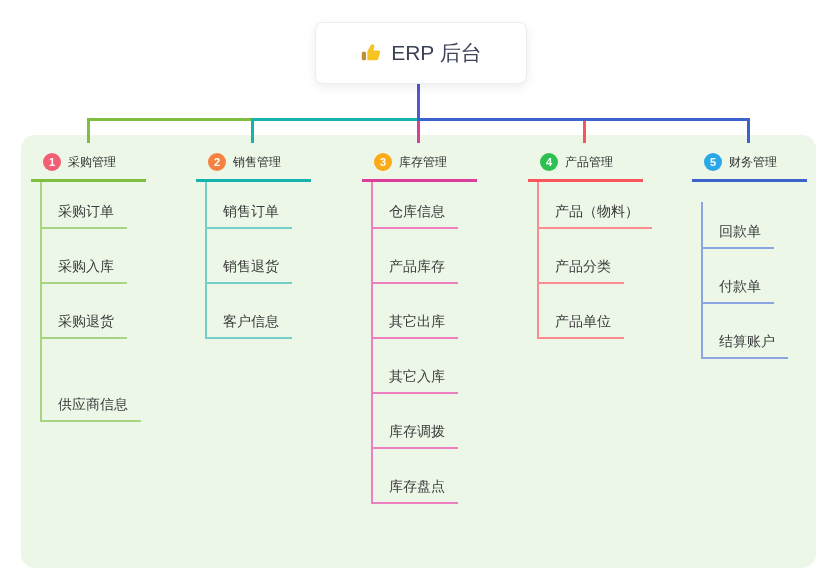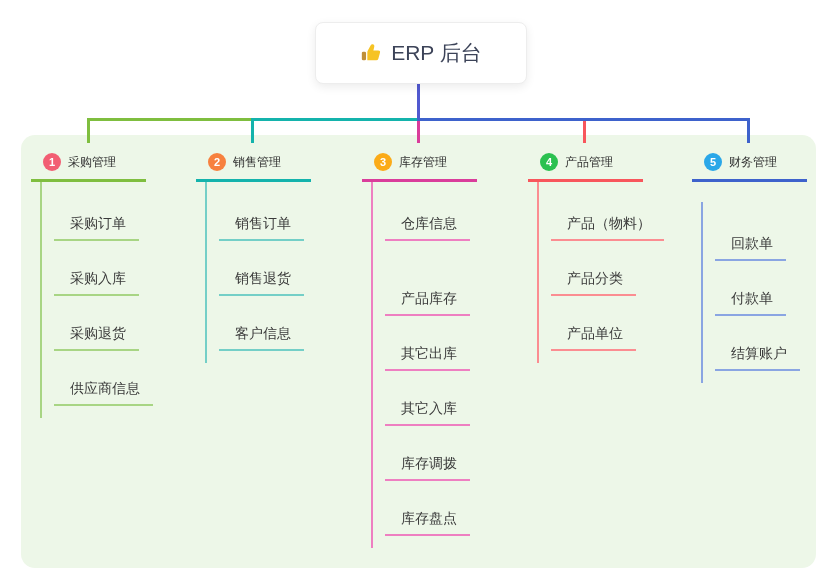--- a/index.html
+++ b/index.html
@@ -37,21 +37,21 @@
     box-sizing:border-box;height:37px;border-bottom:3px solid #999;
     display:flex;align-items:center;padding-left:12px;cursor:default;
   }
   .badge{
     width:18px;height:18px;border-radius:50%;flex:0 0 18px;
     color:#fff;font-size:11px;font-weight:bold;line-height:18px;text-align:center;
     margin-right:7px;background:#999;
   }
   .b-label{font-size:12px;color:var(--branch-text,#303030);white-space:nowrap;}
   .children{
-    margin:0 0 0 9px;padding:12px;list-style:none;border-left:2px solid #ccc;
+    margin:0 0 0 9px;padding:0;list-style:none;border-left:2px solid #ccc;
   }
   .children li{
     box-sizing:border-box;height:55px;width:max-content;
     display:flex;align-items:flex-end;
     padding:0 13px 6px 16px;border-bottom:2px solid #ccc;
   }
   .children li:first-child{height:47px;}
   .children li span{font-size:14px;color:var(--child-text,#3a3a3a);white-space:nowrap;}
 </style>
 </head>
@@ -89,21 +89,21 @@
     <ul class="children" style="border-left-color: rgb(168, 213, 132);">
         <li style="border-bottom-color: rgb(168, 213, 132);">
           <span>采购订单</span>
         </li>
         <li style="border-bottom-color: rgb(168, 213, 132);">
           <span>采购入库</span>
         </li>
         <li style="border-bottom-color: rgb(168, 213, 132);">
           <span>采购退货</span>
         </li>
-        <li style="border-bottom-color: rgb(168, 213, 132);">
+        <li style="border-bottom-color: rgb(168, 213, 132); margin-top: 28px;">
           <span>供应商信息</span>
         </li>
       </ul>
   </div>
 
   <div class="branch b-2">
     <div class="b-header" style="border-bottom-color: rgb(20, 179, 172);">
       <span class="badge" style="background: rgb(247, 129, 63);">2</span>
       <span class="b-label">销售管理</span>
     </div>
@@ -122,21 +122,21 @@
 
   <div class="branch b-3">
     <div class="b-header" style="border-bottom-color: rgb(218, 61, 155);">
       <span class="badge" style="background: rgb(251, 171, 24);">3</span>
       <span class="b-label">库存管理</span>
     </div>
     <ul class="children" style="border-left-color: rgb(238, 127, 193);">
         <li style="border-bottom-color: rgb(238, 127, 193);">
           <span>仓库信息</span>
         </li>
-        <li style="border-bottom-color: rgb(238, 127, 193); margin-top: 20px;">
+        <li style="border-bottom-color: rgb(238, 127, 193);">
           <span>产品库存</span>
         </li>
         <li style="border-bottom-color: rgb(238, 127, 193);">
           <span>其它出库</span>
         </li>
         <li style="border-bottom-color: rgb(238, 127, 193);">
           <span>其它入库</span>
         </li>
         <li style="border-bottom-color: rgb(238, 127, 193);">
           <span>库存调拨</span>

